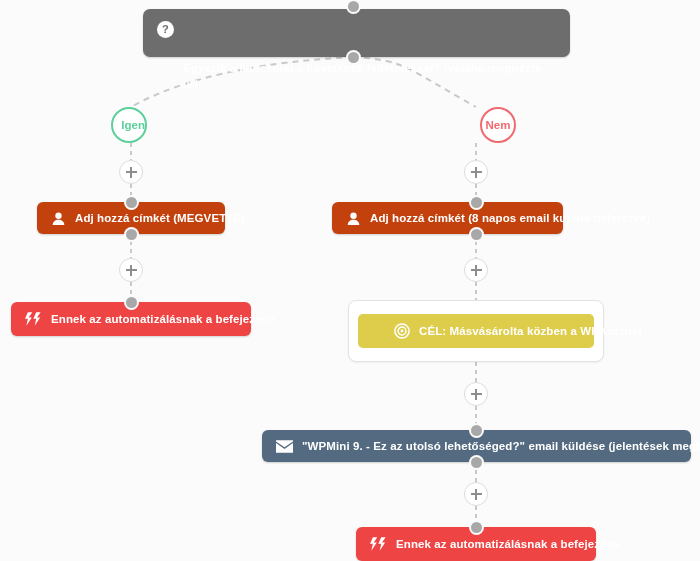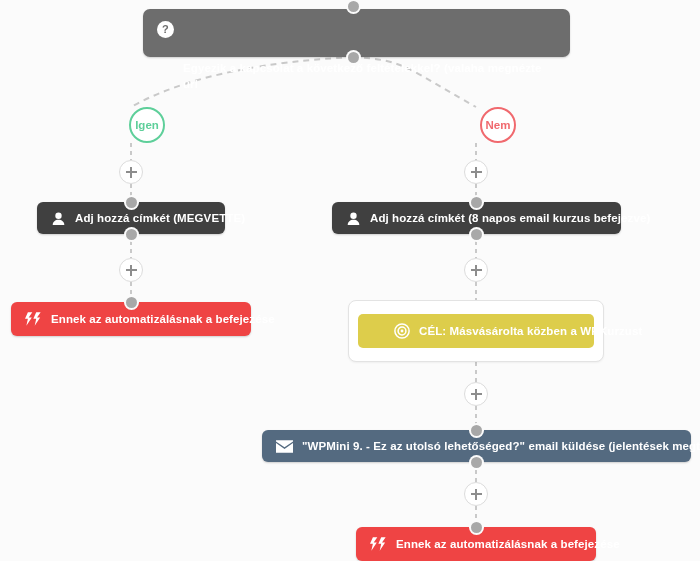--- a/index.html
+++ b/index.html
@@ -73,21 +73,21 @@
     width: 104px;
     height: 11px;
     background: linear-gradient(90deg,#9a9a9a,#8e8e8e 40%,#969696);
     border-radius: 2px;
     vertical-align: -1px;
     filter: blur(0.6px);
     margin: 0 1px;
   }
 
   
-  .node-tag { background: #404040; }
+  .node-tag { background: #c2410c; }
   
   .node-end { background: #ef4444; align-items: center; }
   
   .node-email { background: #546a80; }
 
   
   .goal-wrap {
     position: absolute;
     box-sizing: border-box;
     background: #ffffff;
@@ -193,21 +193,21 @@
         <text x="8.5" y="12.4" text-anchor="middle" font-family="Liberation Sans, sans-serif" font-size="11" font-weight="bold" fill="#6d6d6d">?</text>
       </svg>
     </span>
     <span class="q-text">
       <span class="q-line">Egyezik a kapcsolat a következő feltételekkel? (valaha megnézte url</span>
     </span>
   </div>
   <div class="dot" style="left:348px; top:1px;"></div>
   <div class="dot" style="left:348px; top:52px;"></div>
 
-  <div class="branch branch-yes" style="left:129px; top:107px;">
+  <div class="branch branch-yes" style="left:111px; top:107px;justify-content:flex-end;">
     <span>Igen</span>
   </div>
   <div class="branch branch-no" style="left:458px; top:107px;margin-left:22px;">
     <span>Nem</span>
   </div>
 
   <div class="plus" style="left:119px; top:160px;"></div>
   <div class="plus" style="left:119px; top:258px;"></div>
   <div class="plus" style="left:464px; top:160px;"></div>
   <div class="plus" style="left:464px; top:258px;"></div>
@@ -230,21 +230,21 @@
     <span class="ic">
       <svg class="gl" width="17" height="14" viewBox="0 0 20 16" fill="#ffffff">
         <path d="M8.6 0 3.4 0 0 7.6l3.4 0L1.6 16 8 6.2 4.3 6.2z"></path>
         <path d="M18.4 0 13.2 0 9.8 7.6l3.4 0L11.4 16 17.8 6.2 14.1 6.2z"></path>
       </svg>
     </span>
     <span>Ennek az automatizálásnak a befejezése</span>
   </div>
   <div class="dot" style="left:126px; top:297px;"></div>
 
-  <div class="node node-tag" style="left:332px; top:202px; width:289px; height:32px;">
+  <div class="node node-tag" style="left:332px; top:202px; width:231px; height:32px;">
     <span class="ic">
       <svg class="gl" width="15" height="15" viewBox="0 0 16 16" fill="#ffffff">
         <circle cx="8" cy="5" r="3.4"></circle>
         <path d="M1.8 15c0-3.4 2.8-5.6 6.2-5.6s6.2 2.2 6.2 5.6z"></path>
       </svg>
     </span>
     <span>Adj hozzá címkét (8 napos email kurzus befejezve)</span>
   </div>
   <div class="dot" style="left:471px; top:197px;"></div>
   <div class="dot" style="left:471px; top:229px;"></div>

